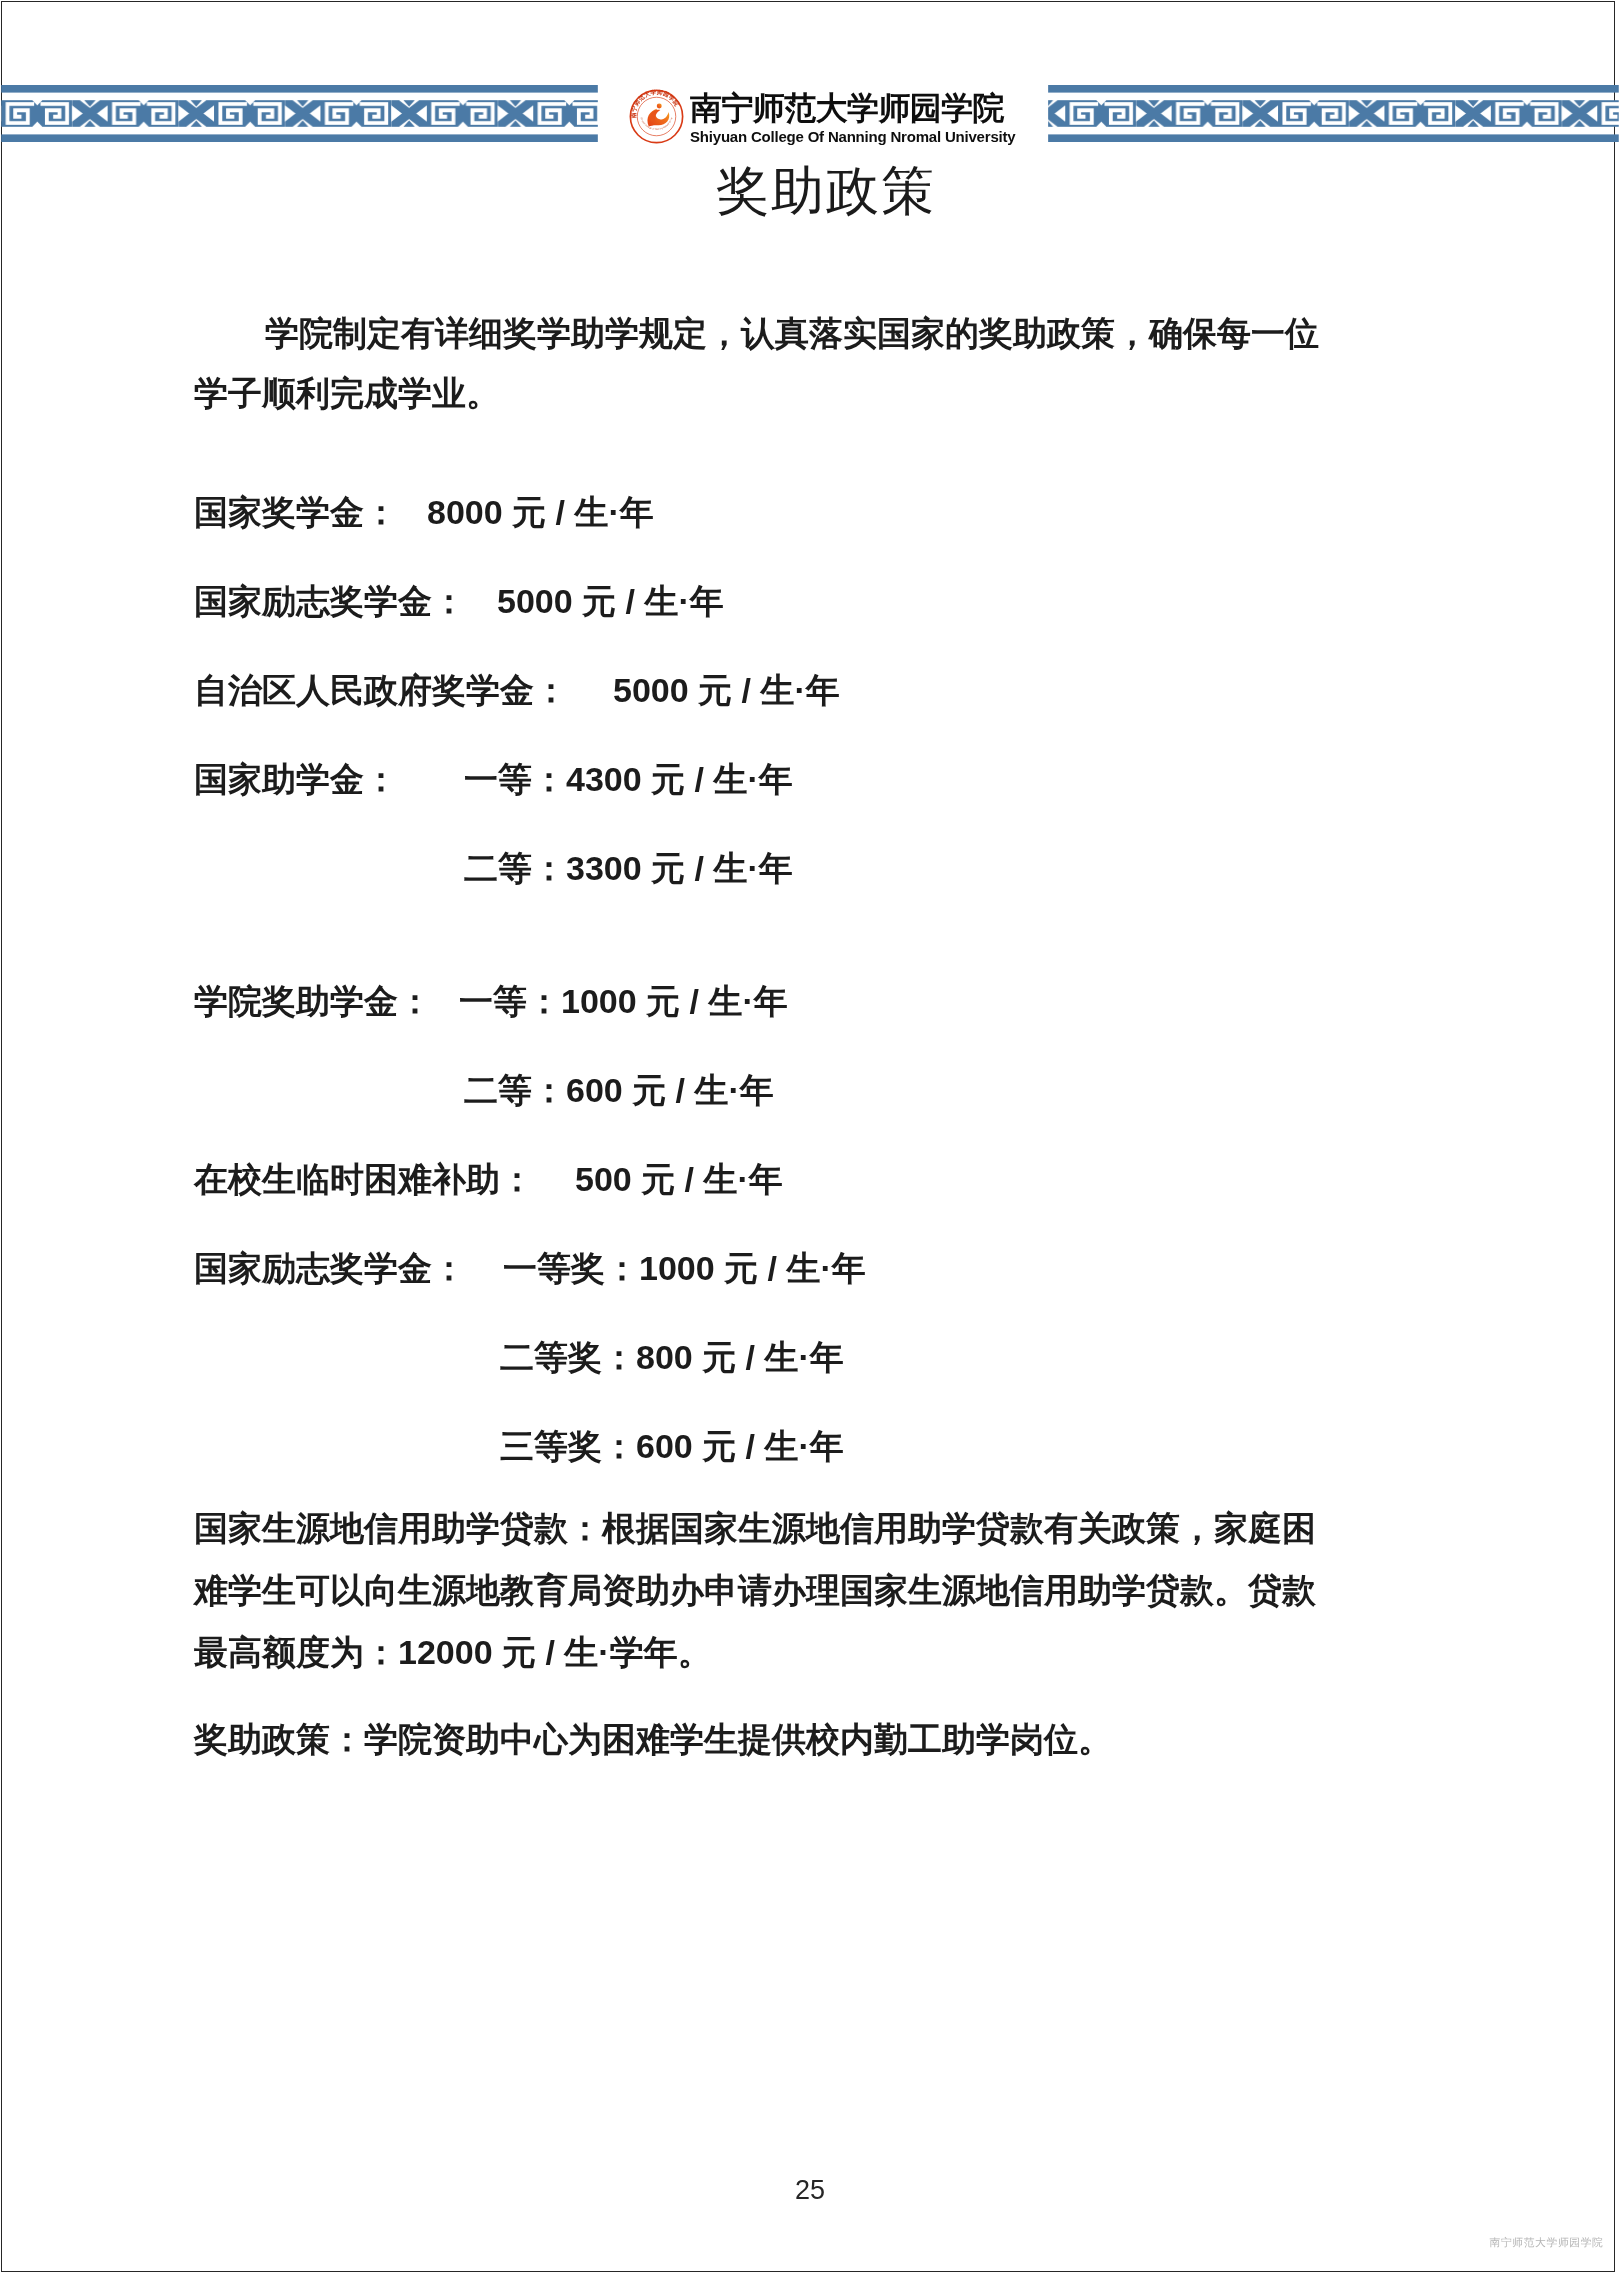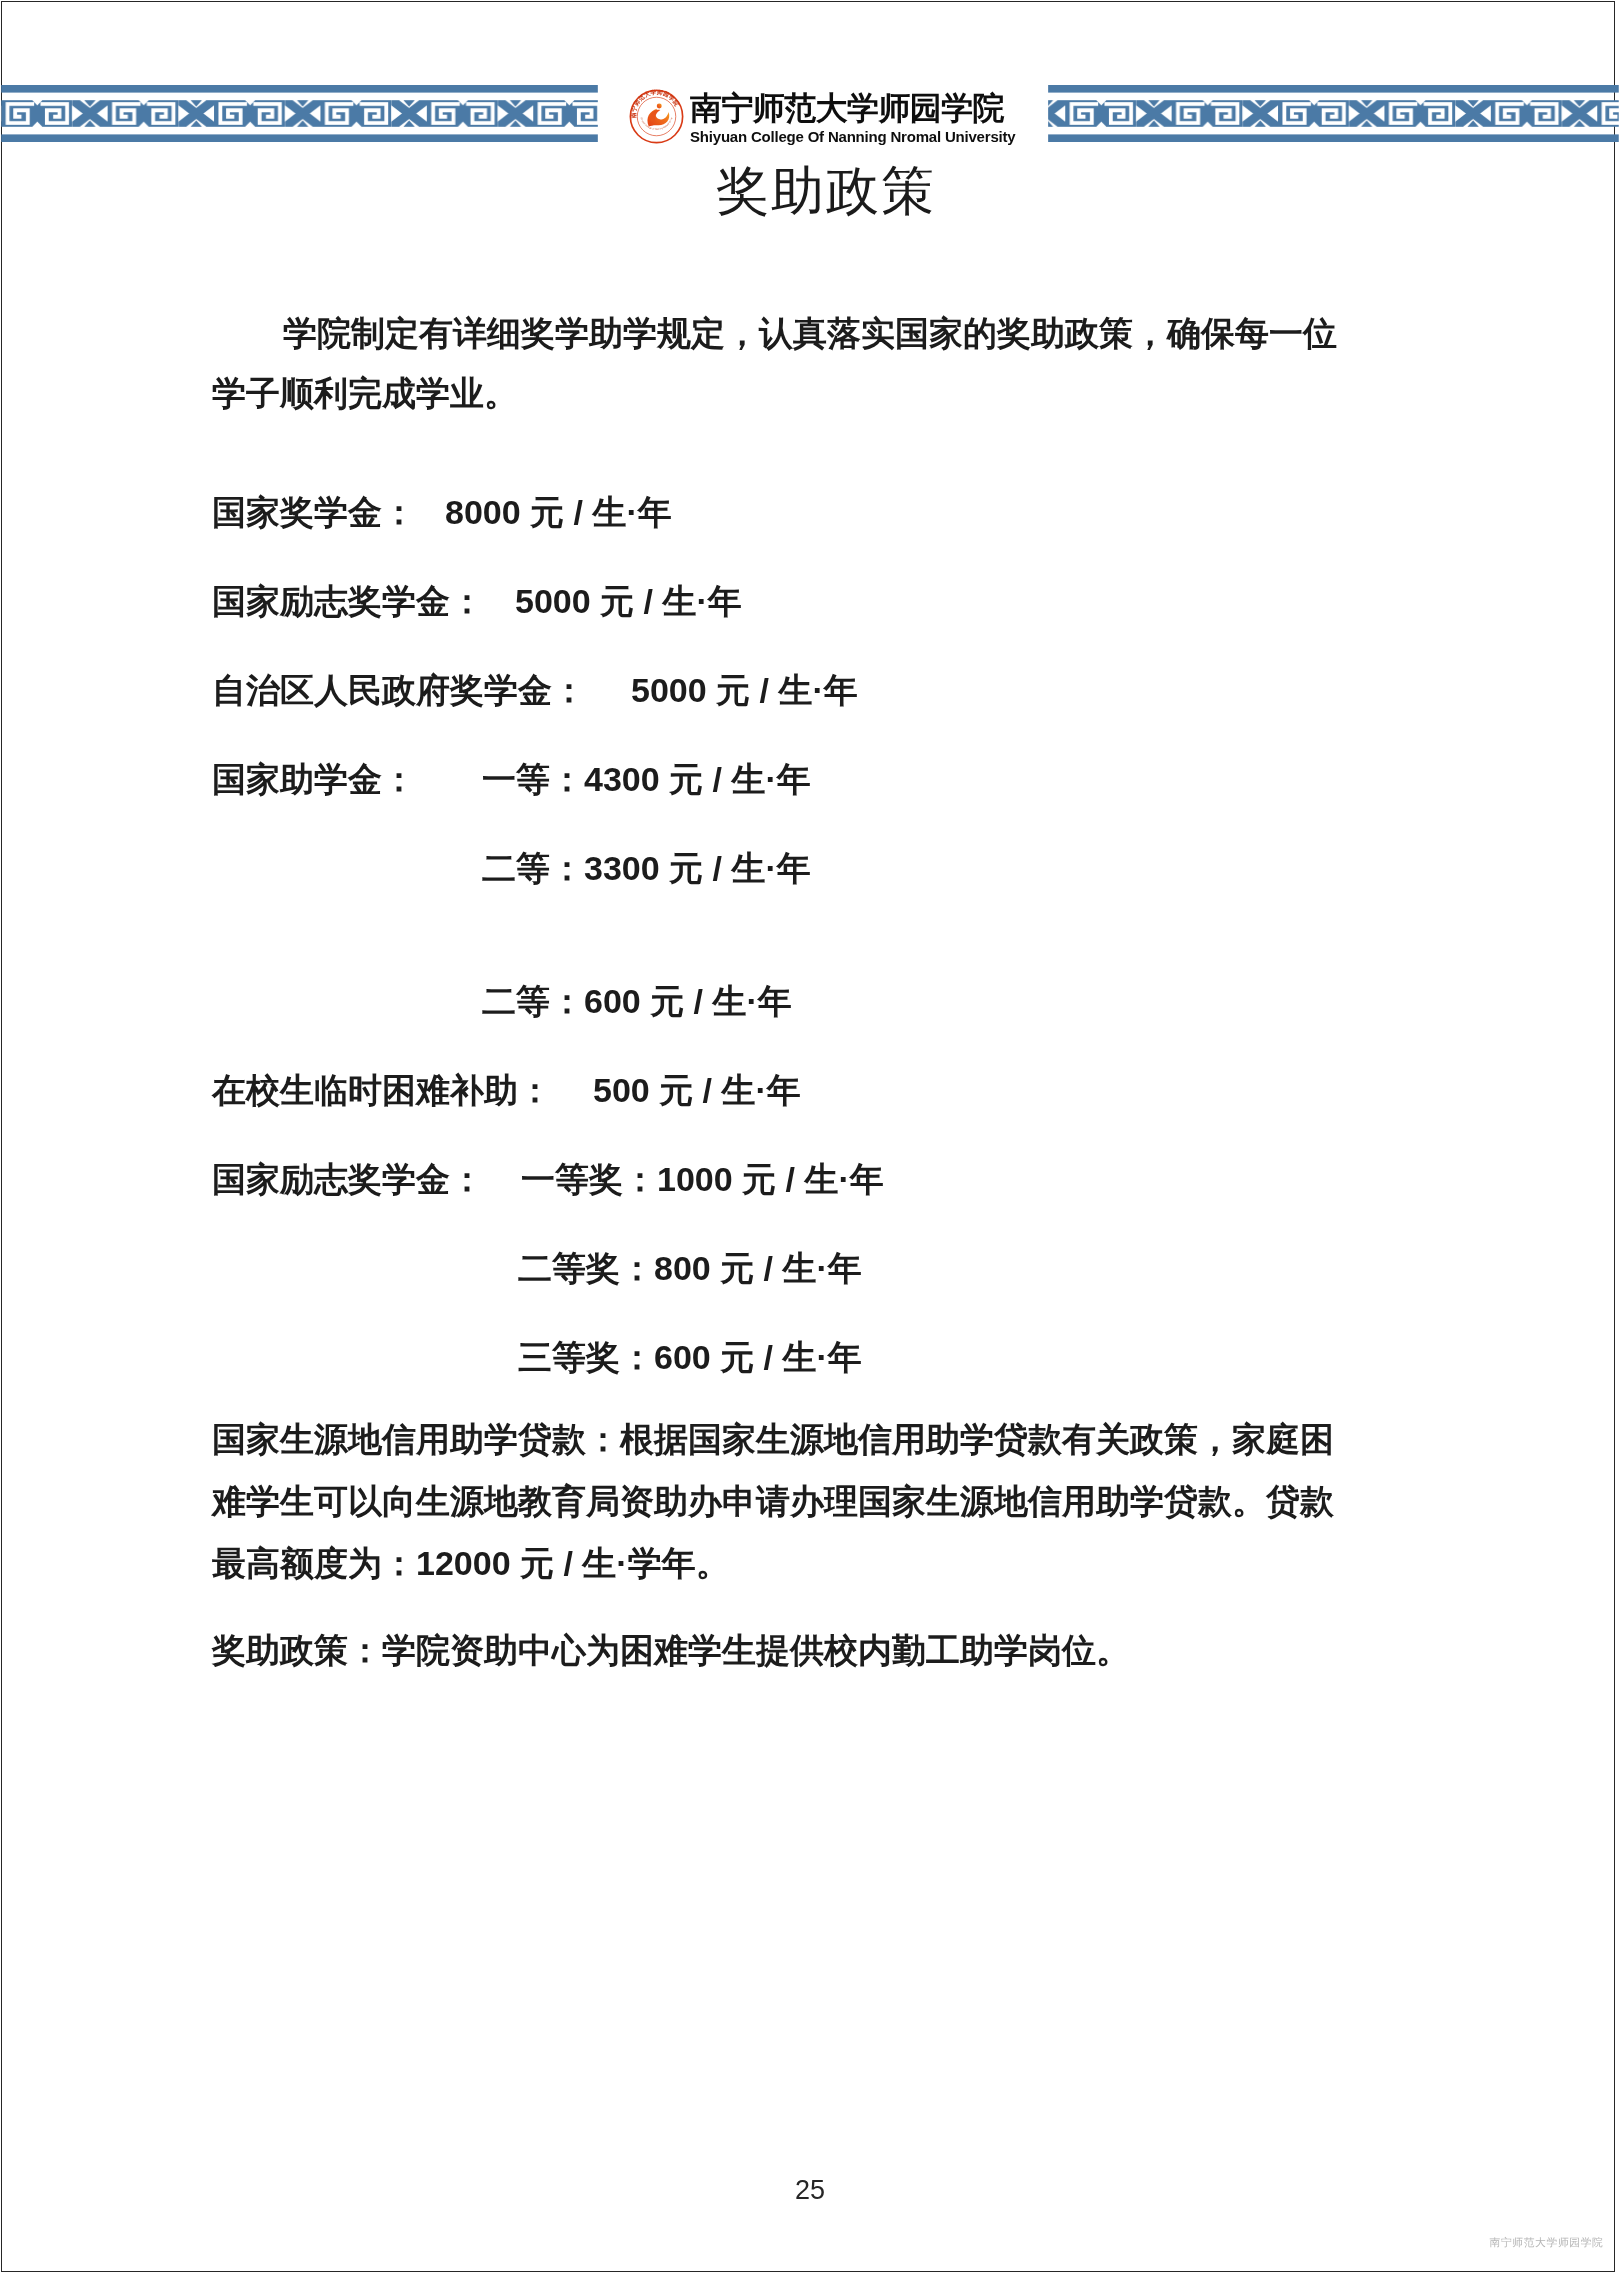--- a/index.html
+++ b/index.html
@@ -30,21 +30,21 @@
   .doc-title{
     position:absolute;left:16px;top:159px;width:100%;
     text-align:center;font-size:53px;font-weight:500;letter-spacing:1.9px;color:#1b1b1b;
     line-height:63px;
   }
   
   .body-text{
     position:absolute;left:194px;top:303px;width:1244px;
     font-size:34px;font-weight:600;color:#1c1c1c;white-space:nowrap;
   }
-  .line{display:block;margin-left:18px;}
+  .line{display:block;}
   .line.para{height:60px;line-height:60px;}
   .line.item{height:89px;line-height:89px;}
   .line.bpara{height:62px;line-height:62px;}
   .line.blank{height:44px;}
   .line.para + .line.item{margin-top:45px;}
   .line.item + .line.bpara{margin-top:5.7px;}
   .line.bpara + .line.item{margin-top:12px;}
   .lbl{display:inline-block;}
   
   .page-num{
@@ -124,20 +124,21 @@
 
   <div class="body-text">
       <div class="line para" style="padding-left: 71px;">学院制定有详细奖学助学规定，认真落实国家的奖助政策，确保每一位</div>
       <div class="line para">学子顺利完成学业。</div>
       <div class="line item"><span class="lbl" style="width: 233px;">国家奖学金：</span><span>8000 元 / 生·年</span></div>
       <div class="line item"><span class="lbl" style="width: 303px;">国家励志奖学金：</span><span>5000 元 / 生·年</span></div>
       <div class="line item"><span class="lbl" style="width: 419px;">自治区人民政府奖学金：</span><span>5000 元 / 生·年</span></div>
       <div class="line item"><span class="lbl" style="width: 270px;">国家助学金：</span><span>一等：4300 元 / 生·年</span></div>
       <div class="line item" style="padding-left: 270px;">二等：3300 元 / 生·年</div>
       <div class="line blank"></div>
+      <div class="line item"><span class="lbl" style="width: 265px;">学院奖助学金：</span><span>一等：1000 元 / 生·年</span></div>
       <div class="line item" style="padding-left: 270px;">二等：600 元 / 生·年</div>
       <div class="line item"><span class="lbl" style="width: 381px;">在校生临时困难补助：</span><span>500 元 / 生·年</span></div>
       <div class="line item"><span class="lbl" style="width: 309px;">国家励志奖学金：</span><span>一等奖：1000 元 / 生·年</span></div>
       <div class="line item" style="padding-left: 306px;">二等奖：800 元 / 生·年</div>
       <div class="line item" style="padding-left: 306px;">三等奖：600 元 / 生·年</div>
       <div class="line bpara">国家生源地信用助学贷款：根据国家生源地信用助学贷款有关政策，家庭困</div>
       <div class="line bpara">难学生可以向生源地教育局资助办申请办理国家生源地信用助学贷款。贷款</div>
       <div class="line bpara">最高额度为：12000 元 / 生·学年。</div>
       <div class="line item">奖助政策：学院资助中心为困难学生提供校内勤工助学岗位。</div>
     </div>

